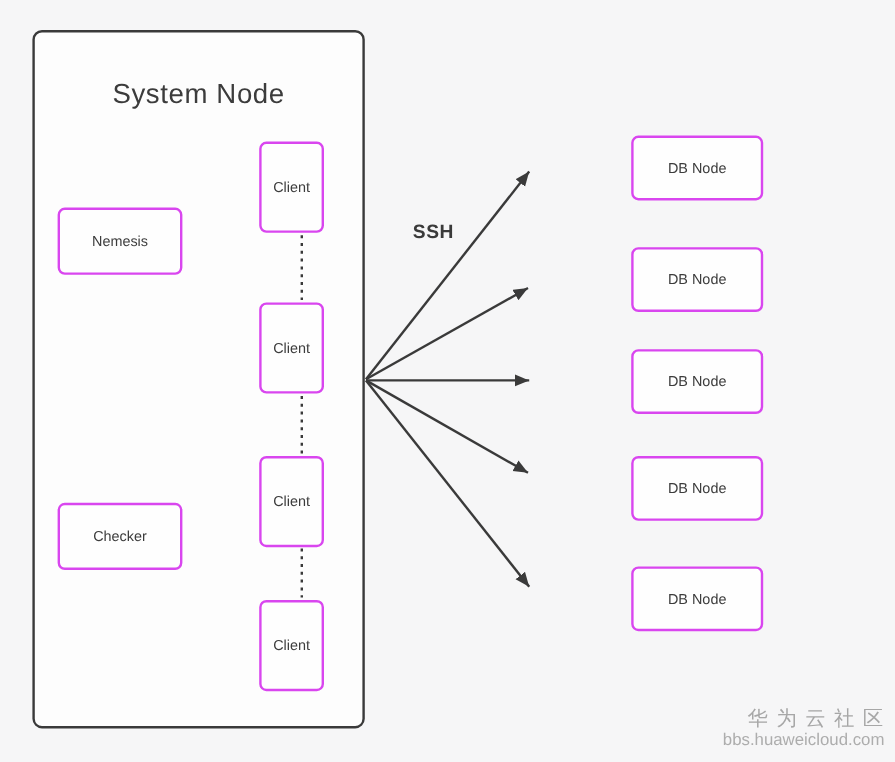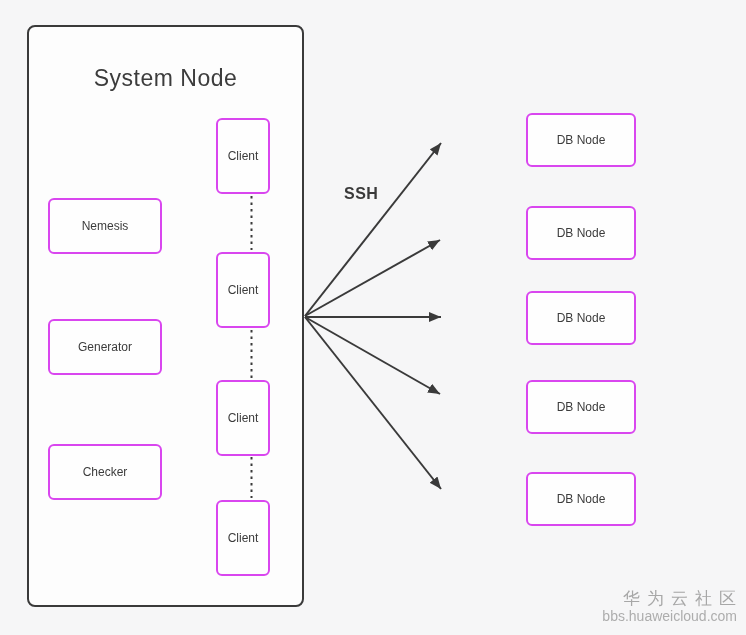--- a/index.html
+++ b/index.html
@@ -19,21 +19,21 @@
     font-size:23px; font-weight:400; letter-spacing:0.5px; color:#3c3c3c;
   }
   .panel-control .panel-title { top:38px; }
   .panel-distributed .panel-title { top:32px; }
   .node {
     position:absolute; background:#fefefe;
     border:2px solid #d946ef; border-radius:6px; box-sizing:border-box;
     display:flex; align-items:center; justify-content:center;
     font-size:12px; color:#3c3c3c; white-space:nowrap;
   }
-  .component { left:48px; width:114px; height:56px;margin-top:25px; }
+  .component { left:48px; width:104px; height:56px; }
   .nemesis   { top:173px; }
   .generator { top:294px; }
   .checker   { top:419px; }
   .client { left:216px; width:54px; height:76px; }
   .client-1 { top:118px; }
   .client-2 { top:252px; }
   .client-3 { top:380px; }
   .client-4 { top:500px; }
   .db { left:526px; width:110px; height:54px; }
   .db-1 { top:113px; }
@@ -58,21 +58,20 @@
 </head>
 <body>
 
 <div class="stage">
 
   <div class="panel panel-control">
     <div class="panel-title">System Node</div>
   </div>
 
   <div class="node component nemesis">Nemesis</div>
-  <div class="node component generator">Generator</div>
   <div class="node component checker">Checker</div>
 
   <div class="node client client-1">Client</div>
   <div class="node client client-2">Client</div>
   <div class="node client client-3">Client</div>
   <div class="node client client-4">Client</div>
 
 
   <div class="node db db-1">DB Node</div>
   <div class="node db db-2">DB Node</div>

